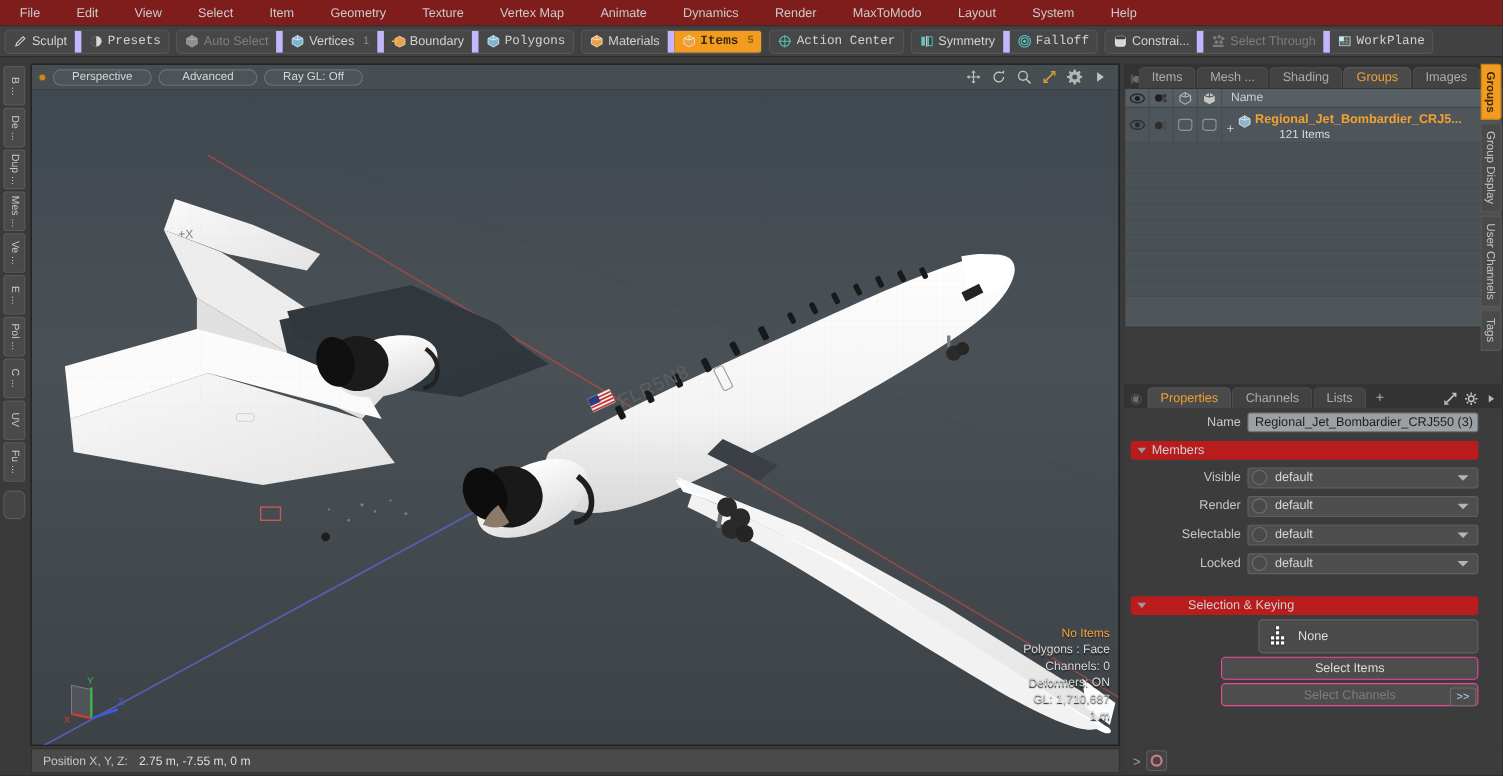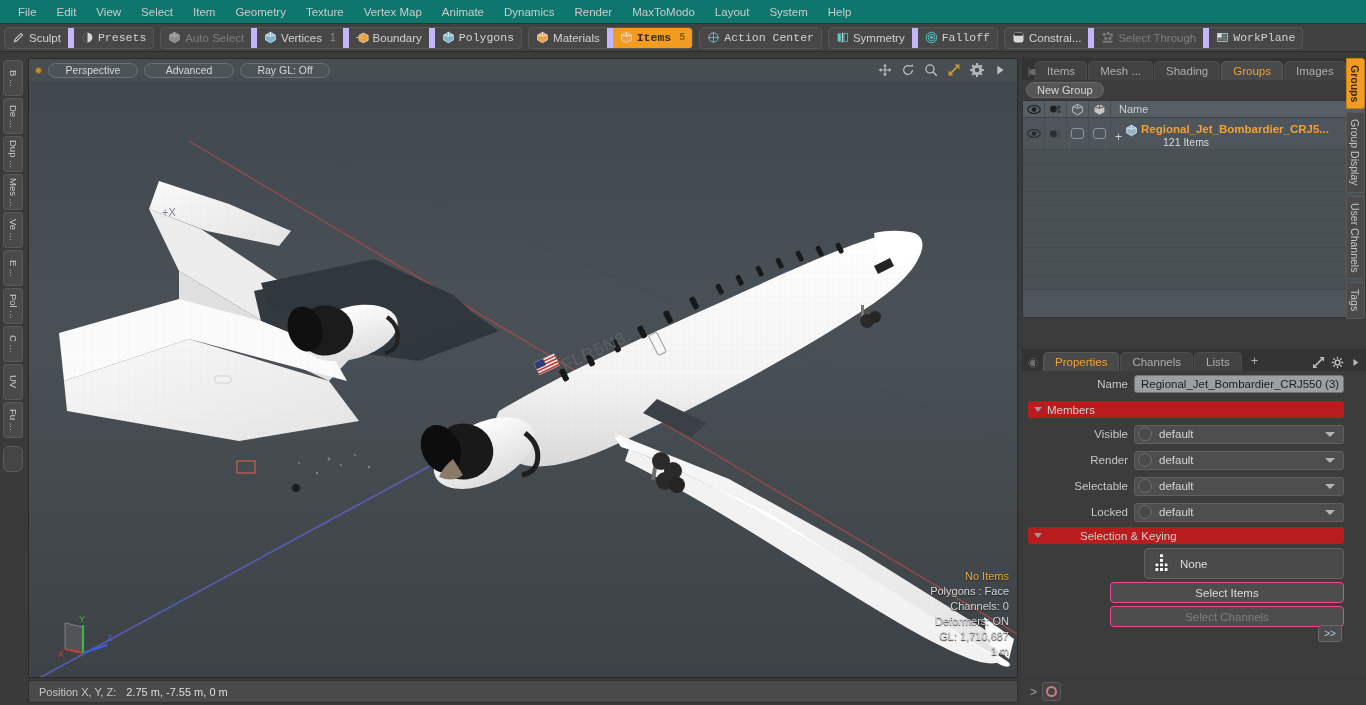--- a/index.html
+++ b/index.html
@@ -10,22 +10,22 @@
     font-size: 11px;
     color: #c8c8c8;
     overflow: hidden;
     -webkit-font-smoothing: antialiased;
   }
   .app { position: relative; width: 1366px; height: 705px; background: #3a3a3a; }
 
   
   .menubar {
     position: absolute; left: 0; top: 0; width: 1366px; height: 24px;
-    background: #0f766e; display: flex; align-items: center;
-    padding-left: 8px; gap: 0px;
+    background: #7f1d1d; display: flex; align-items: center;
+    padding-left: 8px; gap: 13px;
     border-bottom: 1px solid #2e2e2e;
   }
   .menubar .mi {
     padding: 3px 10px; color: #cbcbcb; font-size: 11.5px; cursor: default; white-space: nowrap;
   }
 
   
   .modebar {
     position: absolute; left: 0; top: 24px; width: 1366px; height: 28px;
     background: #414141; display: flex; align-items: center; padding: 0 4px;
@@ -644,23 +644,20 @@
           <div class="tab">Items</div>
           <div class="tab">Mesh ...</div>
           <div class="tab">Shading</div>
           <div class="tab active">Groups</div>
           <div class="tab">Images</div>
         </div>
       <div class="plus">+</div>
 
     </div>
 
-    <div class="newgroup-row">
-      <div class="newgroup-btn">New Group</div>
-    </div>
 
     <div class="grouplist">
       <div class="gl-head">
         <div class="col">
           <svg width="14" height="11" viewBox="0 0 16 12">
               <ellipse cx="8" cy="6" rx="7.2" ry="4.6" fill="none" stroke="#1f1f1f" stroke-width="1.3"></ellipse>
               <circle cx="8" cy="6" r="2.6" fill="#1f1f1f"></circle>
             </svg>
         </div>
         <div class="col">
@@ -796,21 +793,21 @@
           <div class="prow">
             <span class="plabel">Locked</span>
             <div class="dropdown">
               <span class="dd-knob"></span>
               <span class="dd-text">default</span>
               <span class="dd-arrow"></span>
             </div>
           </div>
         </div>
 
-      <div class="sec-head" style="margin-top:2px;gap:38px;">
+      <div class="sec-head" style="margin-top:17px;gap:38px;">
         <span class="tri"></span>
         <span>Selection &amp; Keying</span>
       </div>
 
       <div class="keybox">
         <svg width="17" height="22" viewBox="0 0 18 24">
           <g fill="#ffffff" stroke="#2a2a2a" stroke-width=".7">
             <rect x="7" y="1" width="4" height="4"></rect>
             <rect x="7" y="6" width="4" height="4"></rect>
             <rect x="2" y="11" width="4" height="4"></rect>

